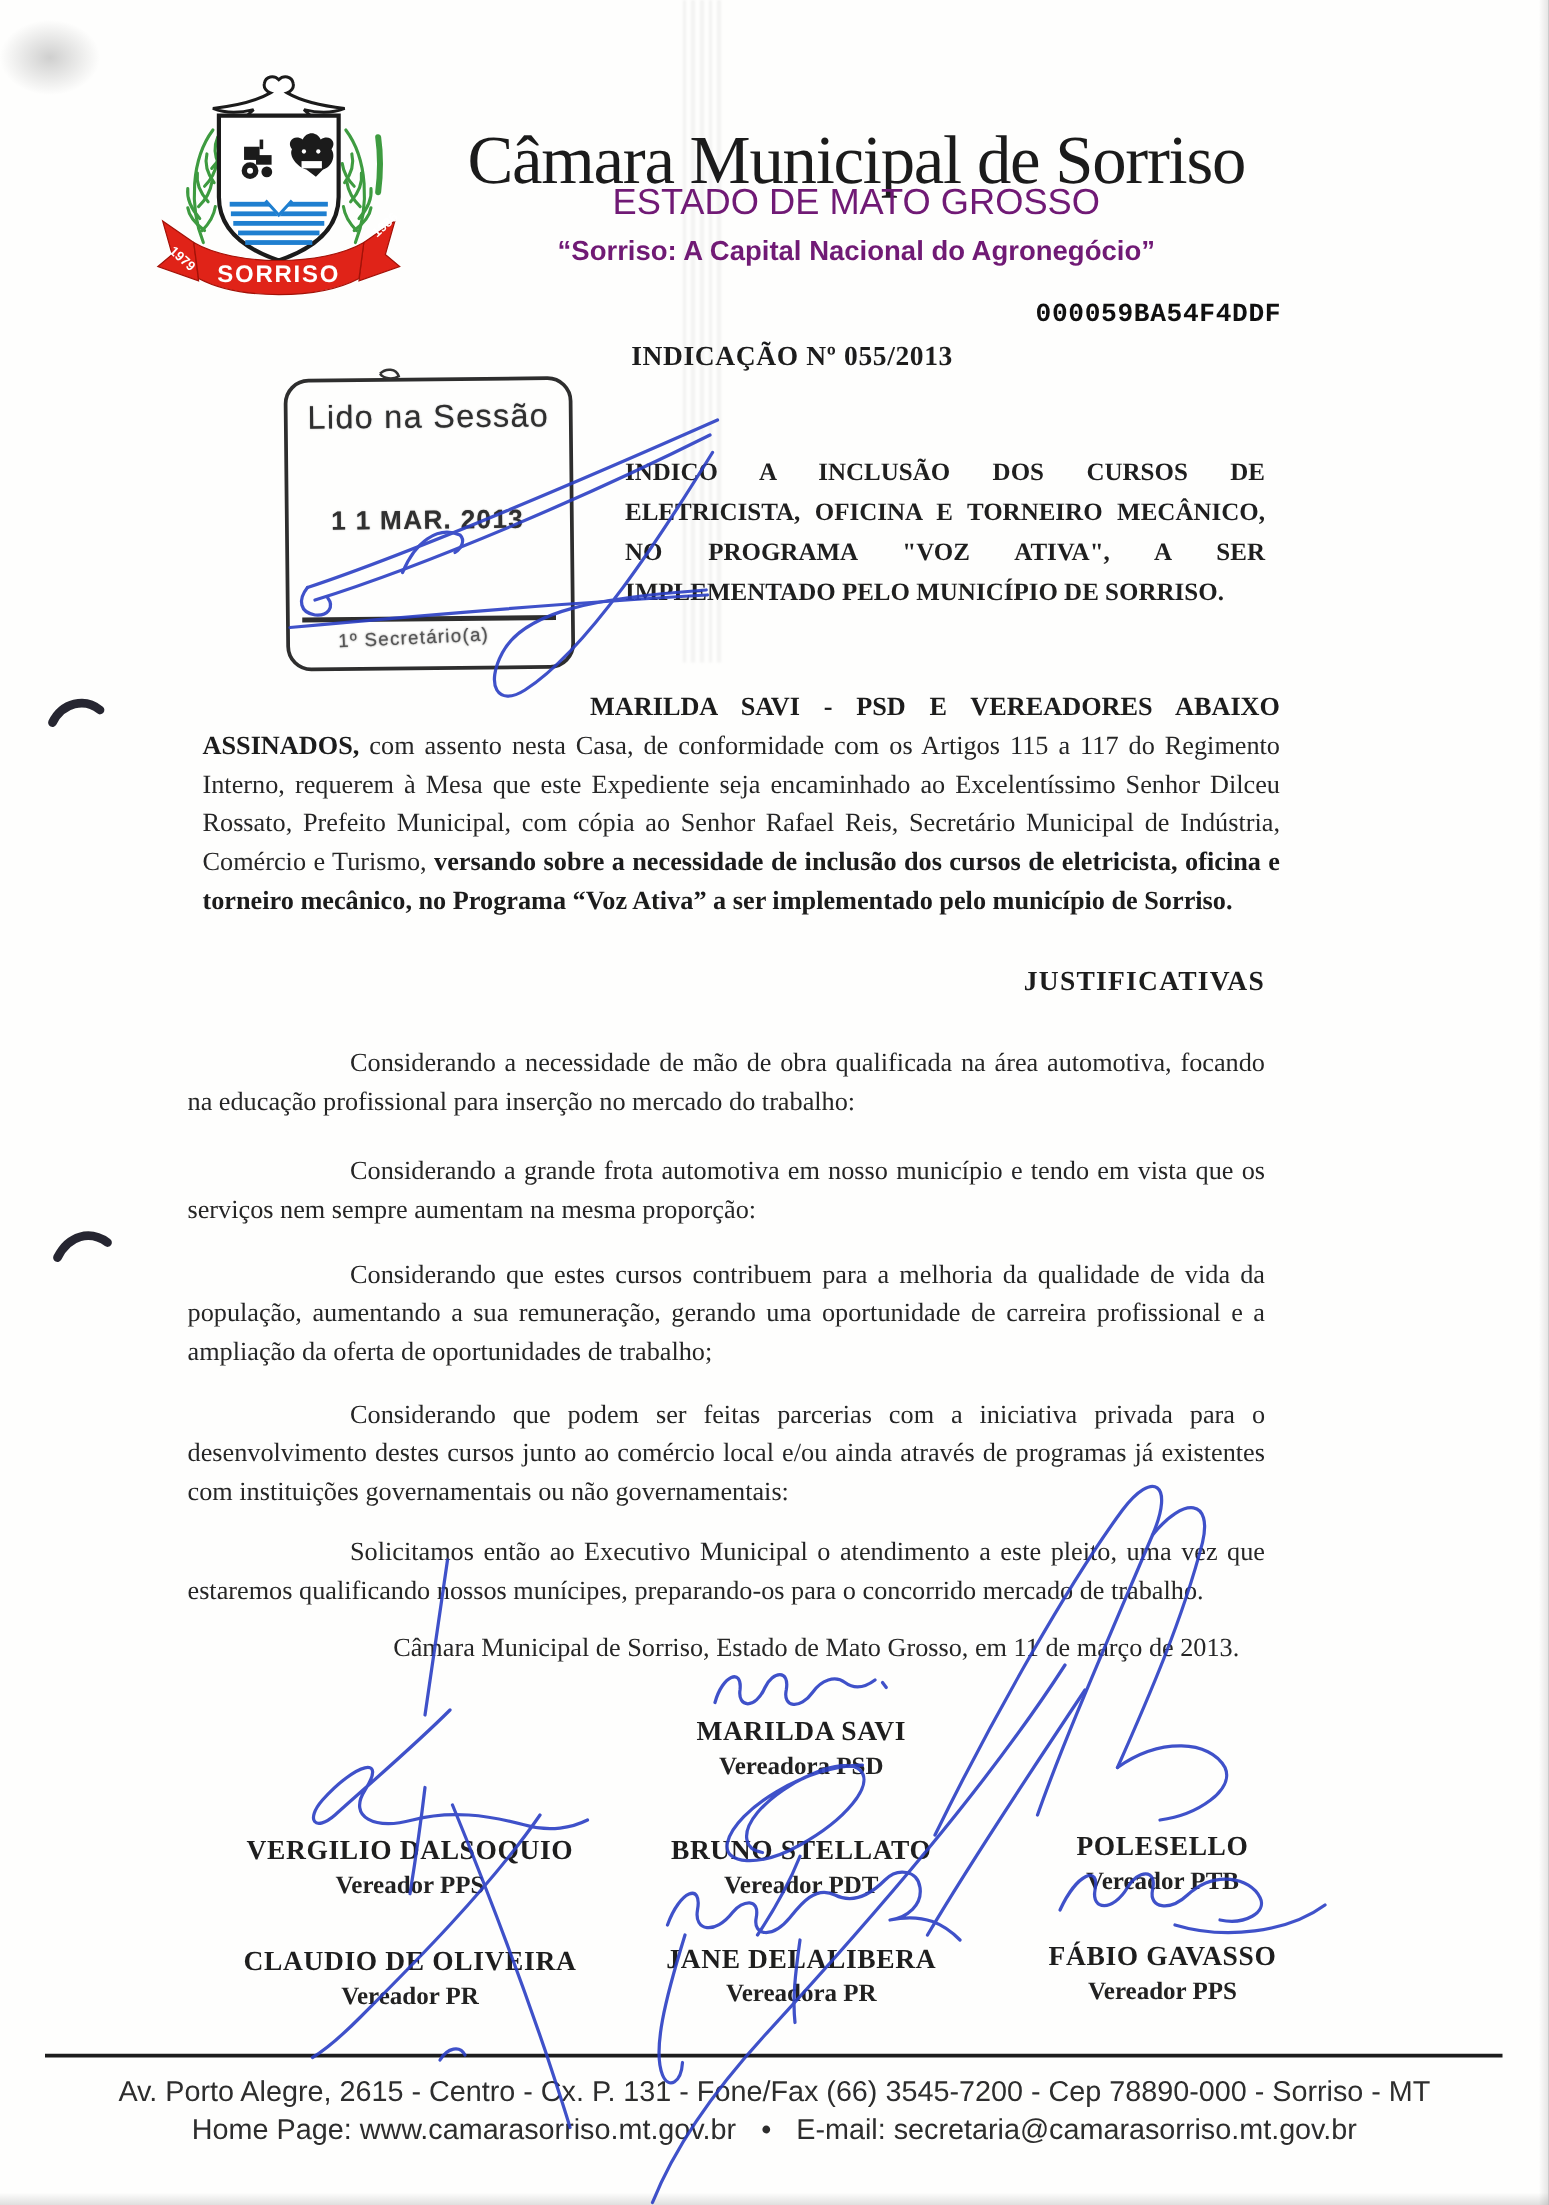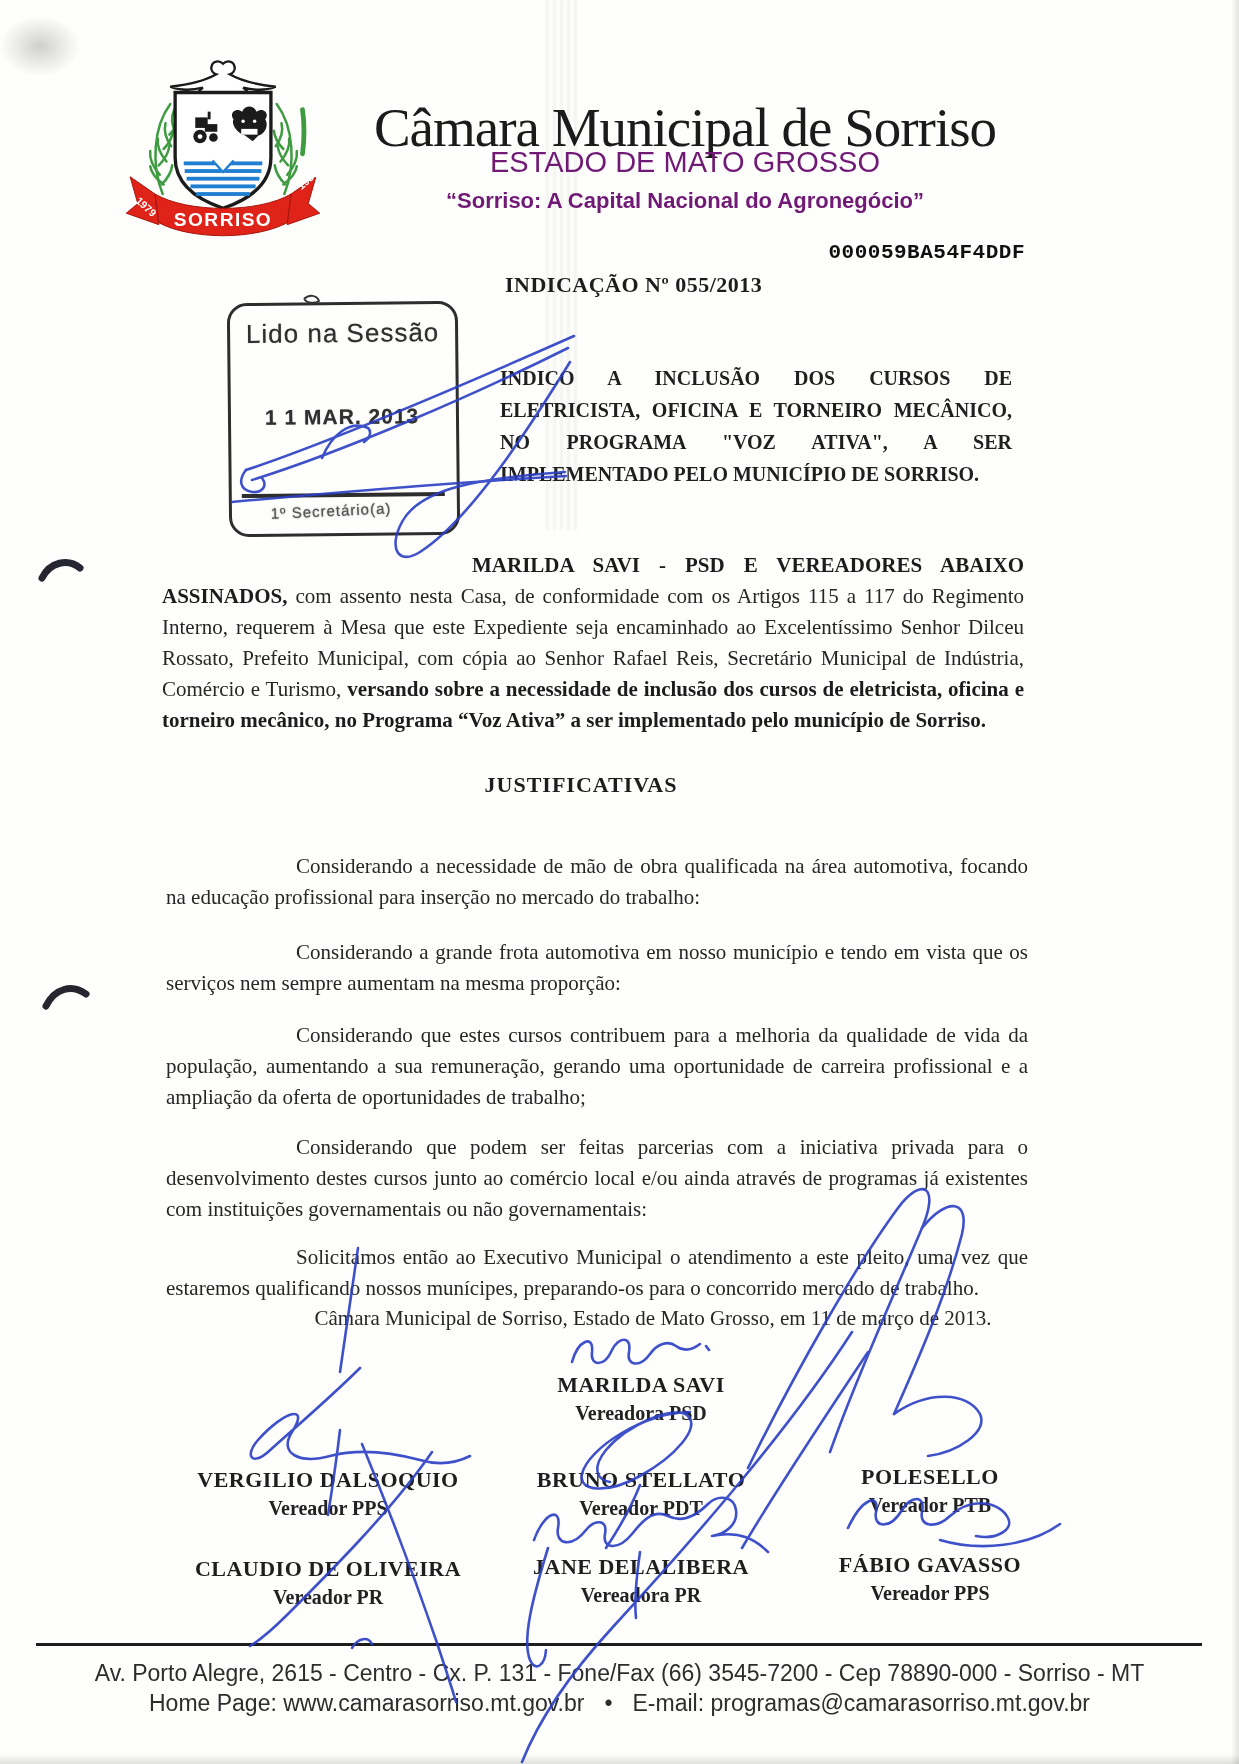--- a/index.html
+++ b/index.html
@@ -42,23 +42,23 @@
   .stamp-rule{position:absolute;left:10px;right:12px;top:188px;height:4px;background:#2e2e2e;}
   .stamp-role{position:absolute;left:0;top:197px;width:88%;text-align:center;
     font-family:"Liberation Sans",sans-serif;font-size:15px;letter-spacing:1px;
     color:#555;transform:rotate(-2deg);text-shadow:0 0 1.5px rgba(90,90,90,.9);}
   
   .subject{position:absolute;left:500px;top:362px;width:512px;
     font-weight:bold;font-size:20px;line-height:32px;text-align:justify;color:#1f1f1f;}
   .intro{position:absolute;left:150px;top:538px;width:862px;
     font-size:21px;line-height:31px;text-align:justify;text-indent:310px;margin:12px;}
   .intro b{color:#1c1c1c;}
-  .just-head{position:absolute;left:150px;top:772px;width:862px;text-align:center;
+  .just-head{position:absolute;left:150px;top:772px;width:862px;text-align:right;
     font-weight:bold;font-size:22px;letter-spacing:1px;color:#1d1d1d;}
-  .just-para{position:absolute;left:150px;width:862px;margin:16px;
+  .just-para{position:absolute;left:150px;width:862px;margin:0;
     font-size:21px;line-height:31px;text-align:justify;text-indent:130px;}
   .dateline{position:absolute;left:253px;top:1306px;width:800px;text-align:center;
     font-size:21px;margin:0;}
   
   .sig-name{position:absolute;width:320px;text-align:center;
     font-weight:bold;font-size:22px;letter-spacing:.5px;color:#1e1e1e;}
   .sig-role{position:absolute;width:320px;text-align:center;
     font-weight:bold;font-size:20px;color:#222;}
   
   .footer-rule{position:absolute;left:36px;top:1643px;width:1166px;height:3px;background:#1d1d1d;}
@@ -187,21 +187,21 @@
   <div class="sig-name" style="left:481px;top:1554px">JANE DELALIBERA</div>
   <div class="sig-role" style="left:481px;top:1584px">Vereadora PR</div>
   <div class="sig-name" style="left:770px;top:1552px">FÁBIO GAVASSO</div>
   <div class="sig-role" style="left:770px;top:1582px">Vereador PPS</div>
 
   <div class="footer-rule"></div>
   <div class="footer-line1">Av. Porto Alegre, 2615 - Centro - Cx. P. 131 - Fone/Fax (66) 3545-7200 - Cep 78890-000 - Sorriso - MT</div>
   <div class="footer-line2">
     <span>Home Page: www.camarasorriso.mt.gov.br</span>
     <span>•</span>
-    <span>E-mail: programas@camarasorriso.mt.gov.br</span>
+    <span>E-mail: secretaria@camarasorriso.mt.gov.br</span>
   </div>
 
   <svg class="ink" width="1239" height="1764" viewBox="0 0 1239 1764">
 
     <g stroke="#262631" stroke-width="7" fill="none" stroke-linecap="round">
       <path d="M42 578 C50 562 68 558 80 568"></path>
       <path d="M46 1006 C55 988 72 984 86 994"></path>
     </g>
     <path d="M304 299 c5 -5 13 -4 15 2 c-5 3 -12 2 -15 -2" stroke="#333" stroke-width="2" fill="none"></path>
 

